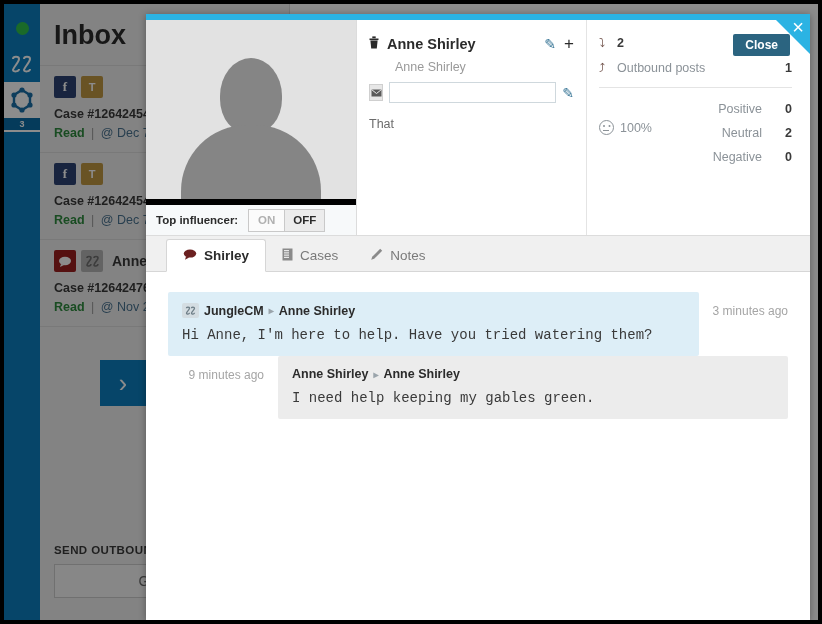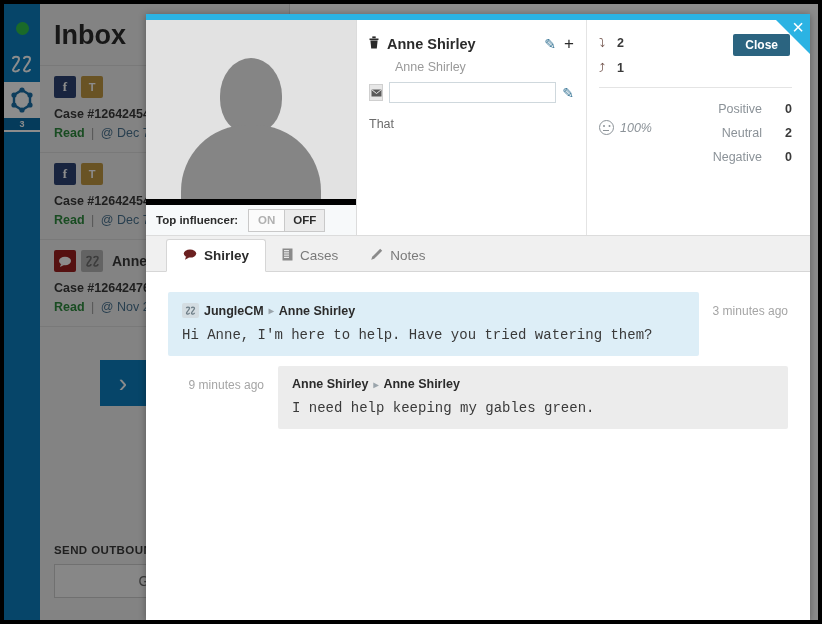--- a/index.html
+++ b/index.html
@@ -244,21 +244,21 @@
   }
   .smiley::before {
     content: ""; position: absolute; left: 2.5px; top: 4px;
     width: 2px; height: 2px; border-radius: 50%; background: #8b9298;
     box-shadow: 5.5px 0 0 #8b9298;
   }
   .smiley::after {
     content: ""; position: absolute; left: 3px; top: 9px;
     width: 6px; height: 1.4px; background: #8b9298;
   }
-  #sentiment-pct { font-size: 12.5px; color: #8b9298; font-style: italic; }
+  #sentiment-pct { font-size: 12.5px; color: #8b9298; }
   #sentiment-right { flex: 1; }
   .sent-row {
     display: flex; justify-content: flex-end; align-items: center;
     margin-bottom: 10px;
   }
   .sent-label { font-size: 12.5px; color: #8b9298; margin-right: 22px; }
   .sent-val { font-size: 12.5px; font-weight: bold; color: #3a3a3a; width: 8px; text-align: right; }
 
   
   #close-corner {
@@ -307,21 +307,21 @@
   .tab-ico { font-size: 12px; }
   .tab.active .tab-ico { color: #6b2020; }
 
   
   #msg-area {
     flex: 1;
     background: #ffffff;
     padding: 20px 22px;
     overflow: hidden;
   }
-  .msg-line { display: flex; align-items: flex-start; margin-bottom: 10px; }
+  .msg-line { display: flex; align-items: flex-start; }
   .bubble {
     padding: 11px 14px 13px 14px;
     border-radius: 2px;
   }
   .bubble.inbound { background: #ddeef7; flex: 1; }
   .bubble.outbound { background: #ececec; flex: 1; }
   .bubble-head {
     font-size: 12.5px; font-weight: bold; color: #2b2b2b;
     display: flex; align-items: center; gap: 5px;
     margin-bottom: 9px;
@@ -488,20 +488,21 @@
         <div id="prof-note">That</div>
       </div>
 
       <div id="stats-block">
         <div class="stat-row">
           <span class="stat-arrow">⤵</span>
           <span class="stat-val">2</span>
         </div>
         <div class="stat-row">
           <span class="stat-arrow">⤴</span>
+          <span class="stat-label">Outbound posts</span>
           <span class="stat-val">1</span>
         </div>
         <div class="stat-divider"></div>
         <div id="sentiment-wrap">
           <div id="sentiment-left">
             <span class="smiley"></span>
             <span id="sentiment-pct">100%</span>
           </div>
           <div id="sentiment-right">
             <div class="sent-row">

